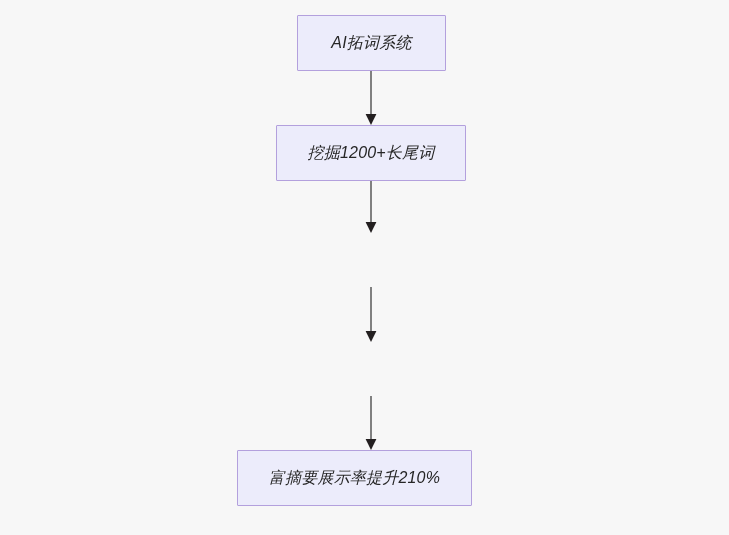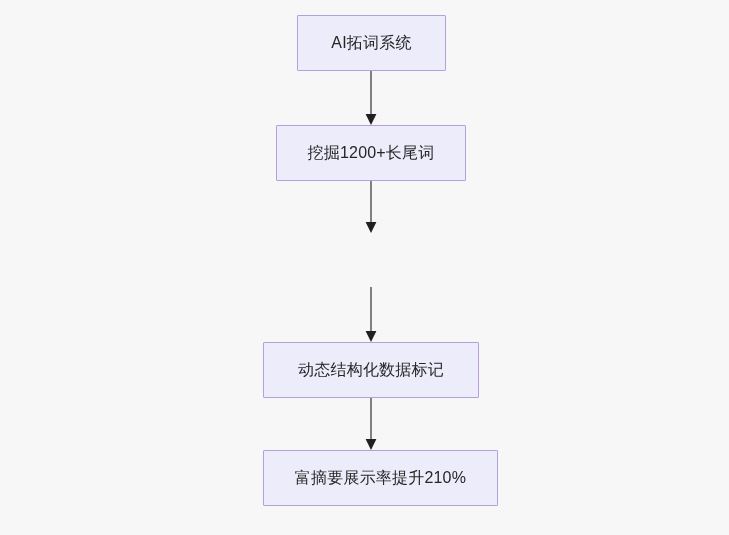--- a/index.html
+++ b/index.html
@@ -33,20 +33,21 @@
     font-size: 16px;
     line-height: 1.2;
     letter-spacing: 0.2px;
     white-space: nowrap;
     z-index: 2;
   }
 
   .node-label {
     display: block;
     text-align: left;
+    font-style: italic;
   }
 
   .edge {
     position: absolute;
     z-index: 1;
     overflow: visible;
   }
 
   .edge-line {
     stroke: #808080;
@@ -84,21 +85,18 @@
 
   <div class="node" style="left:297px; top:15px; width:149px; height:56px;">
     <span class="node-label">AI拓词系统</span>
   </div>
 
   <div class="node" style="left:276px; top:125px; width:190px; height:56px;">
     <span class="node-label">挖掘1200+长尾词</span>
   </div>
 
 
-  <div class="node" style="left:263px; top:342px; width:216px; height:56px;">
-    <span class="node-label">动态结构化数据标记</span>
-  </div>
 
-  <div class="node" style="left:263px; top:450px; width:235px; height:56px;">
+  <div class="node" style="left:237px; top:450px; width:235px; height:56px;">
     <span class="node-label">富摘要展示率提升210%</span>
   </div>
 
 </div>
 
 </body></html>

